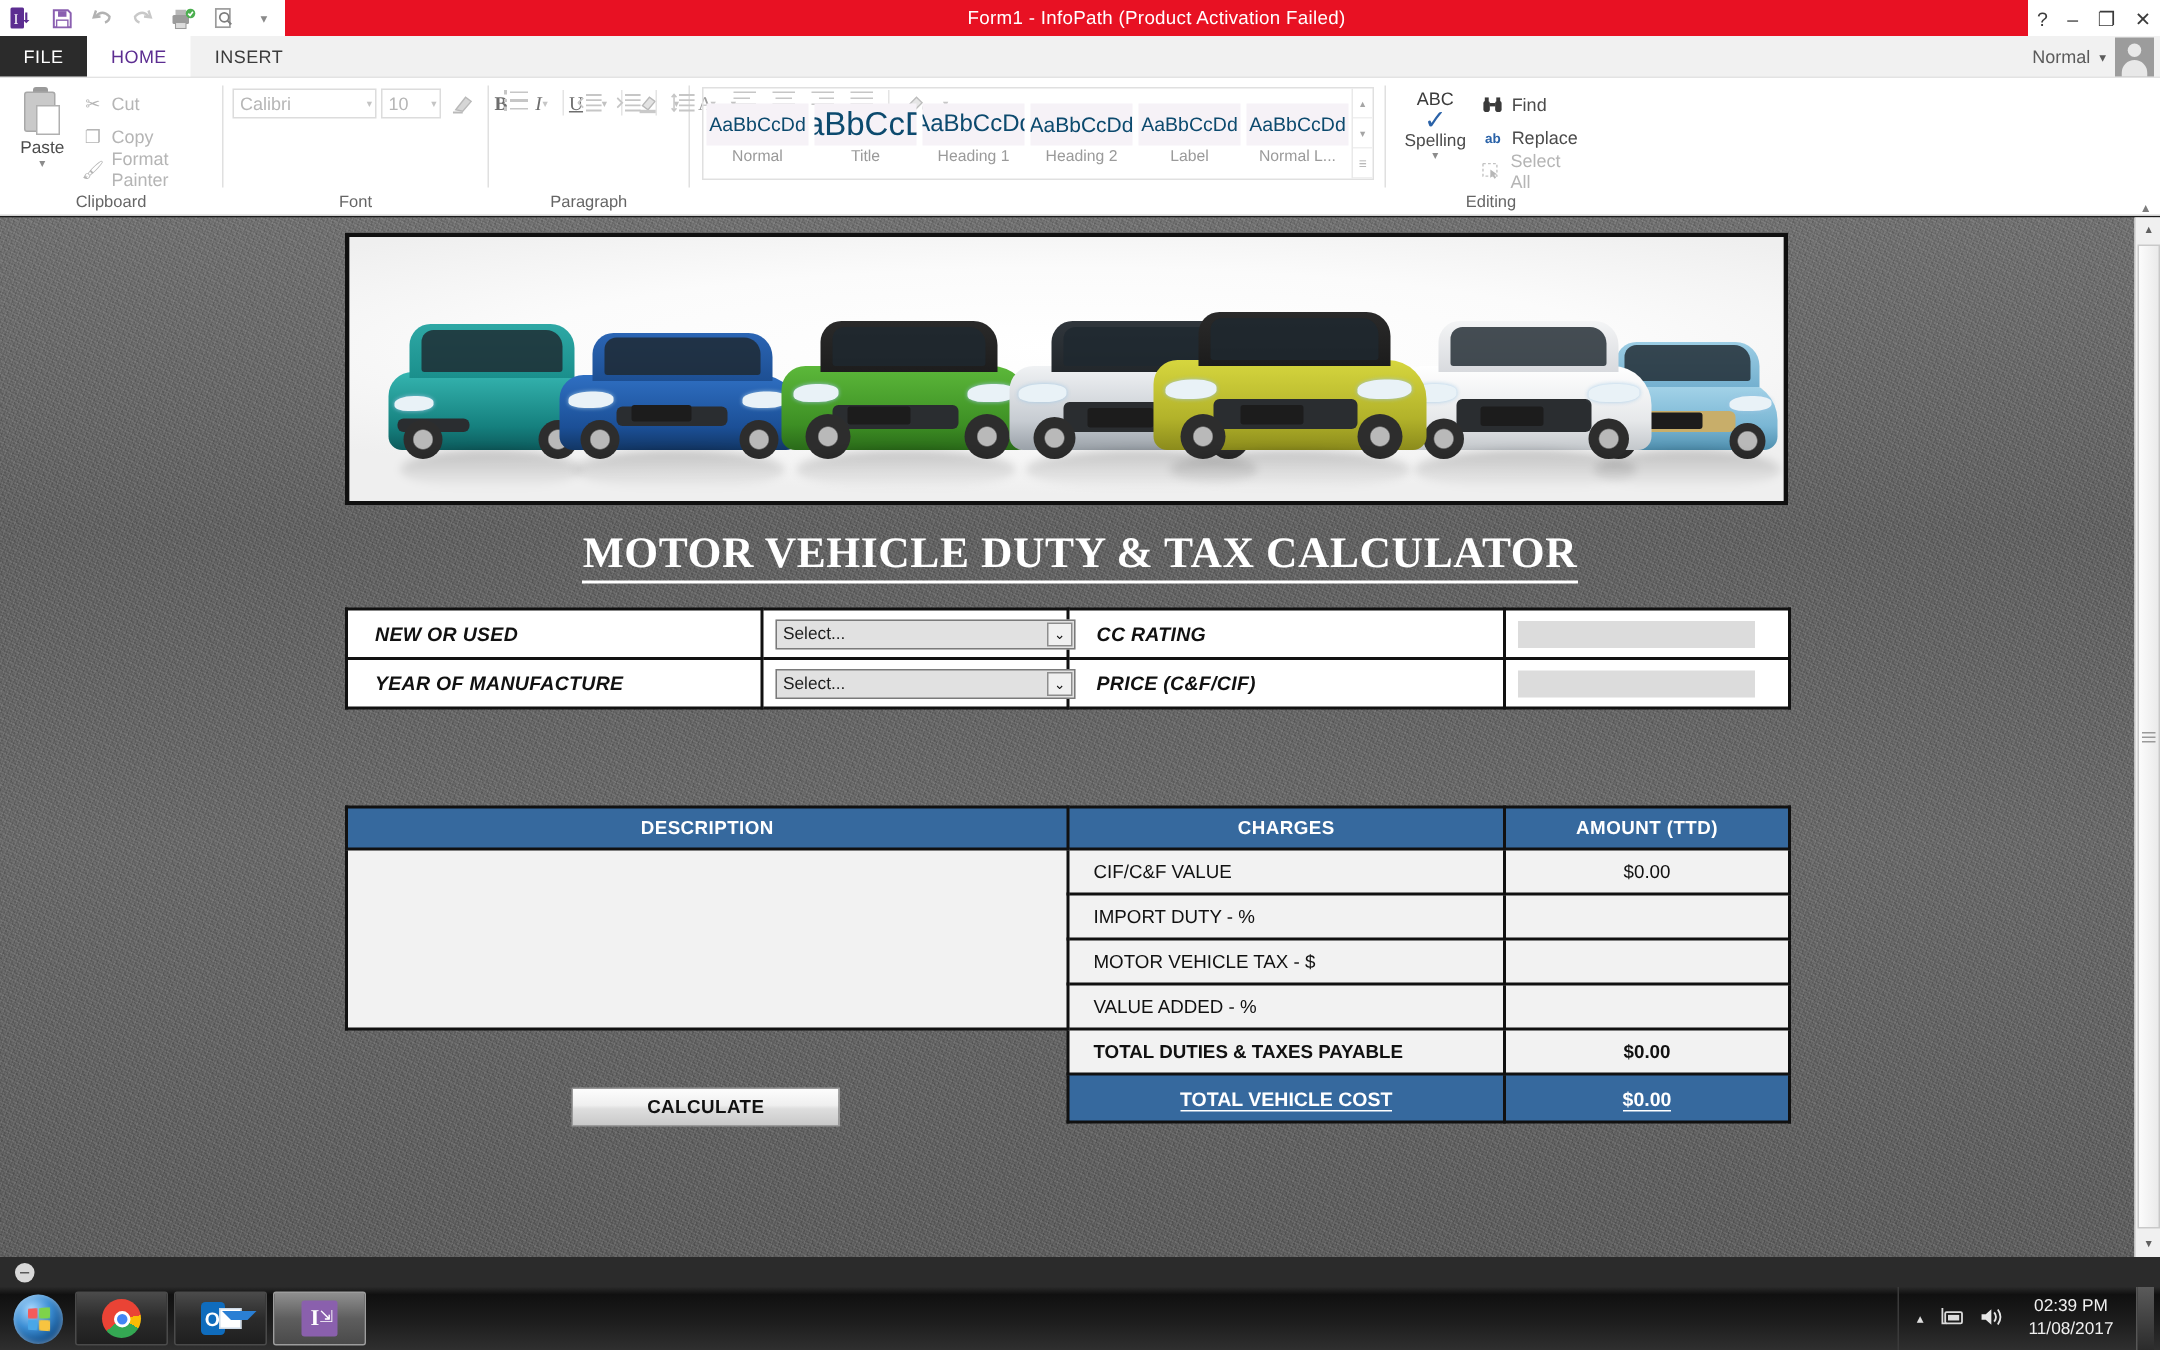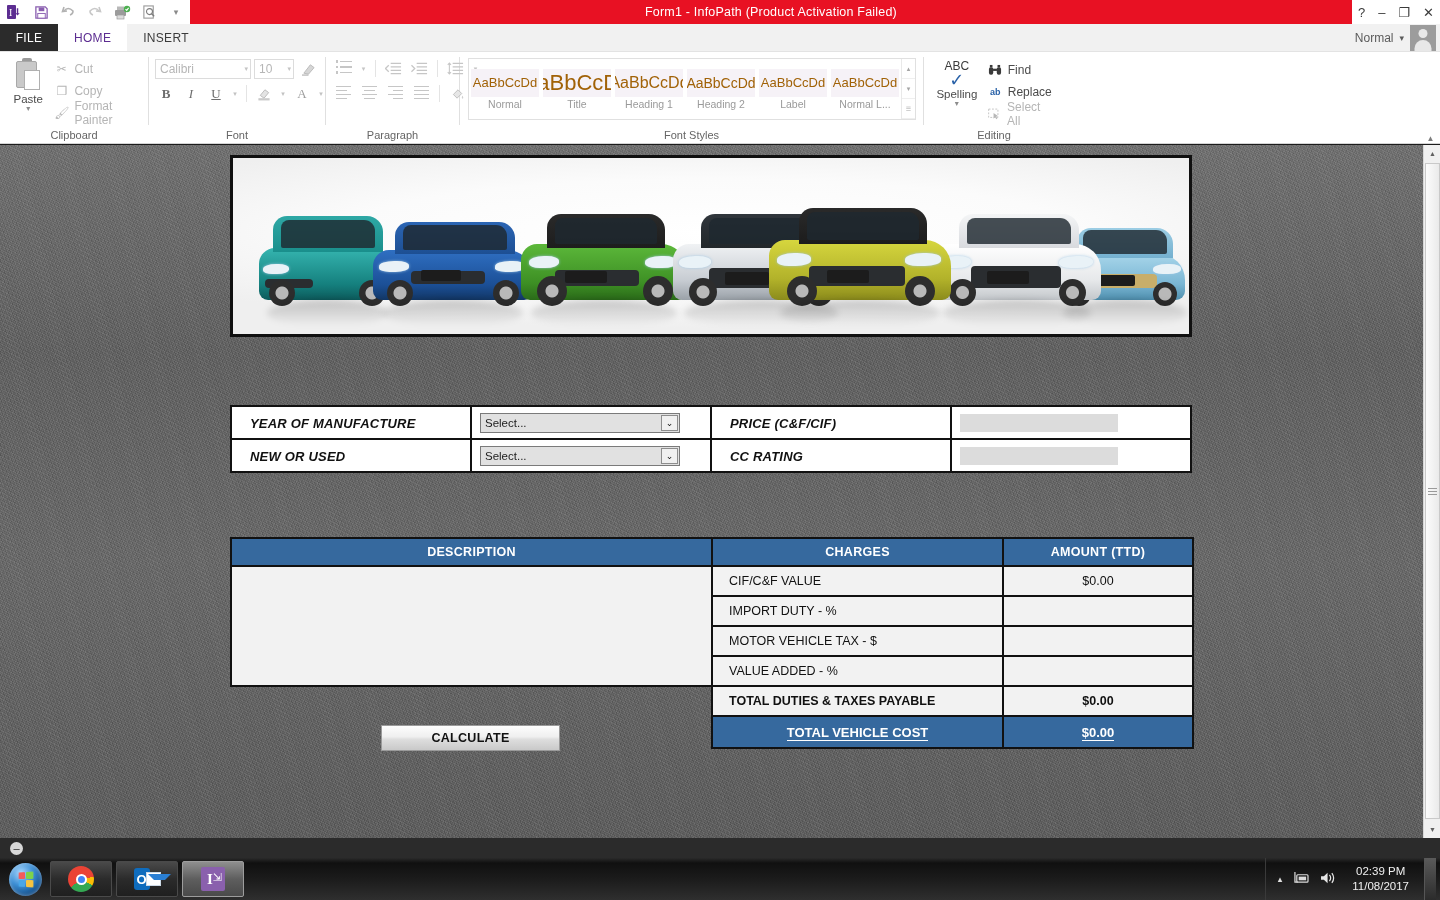--- a/index.html
+++ b/index.html
@@ -113,21 +113,21 @@
   .paste-txt { font-size: 11.5px; margin-top: 1px; color: #4b4b4b; }
   .paste-arrow { font-size: 8px; color: #8c8c8c; line-height: 8px; }
   .clip-cmds { display: flex; flex-direction: column; gap: 2px; padding-top: 3px; }
   .cmd {
     display: flex; align-items: center; gap: 5px; height: 20px;
     font-size: 12px; color: #b5b5b5; padding: 0 4px;
   }
   .cmd .ci { width: 15px; height: 15px; display: flex; align-items: center; justify-content: center; font-size: 12px; }
 
   
-  .font-grp-body { flex-direction: column; gap: 4px; padding-top: 6px; }
+  .font-grp-body { flex-direction: row; gap: 4px; padding-top: 6px; }
   .frow { display: flex; align-items: center; gap: 3px; }
   .fontbox {
     width: 96px; height: 20px; border: 1px solid #dcdcdc; background: #fff;
     font-size: 12px; color: #b6b6b6; padding: 0 2px 0 4px;
     display: flex; align-items: center; justify-content: space-between;
   }
   .sizebox {
     width: 40px; height: 20px; border: 1px solid #dcdcdc; background: #fff;
     font-size: 12px; color: #b6b6b6; padding: 0 2px 0 4px;
     display: flex; align-items: center; justify-content: space-between;
@@ -163,21 +163,21 @@
   
   .gallery {
     border: 1px solid #e0e0e0; height: 62px; display: flex; align-items: stretch;
     margin-top: 2px;
   }
   .gcell {
     width: 72px; display: flex; flex-direction: column; align-items: center;
     justify-content: center; gap: 1px; padding: 0 2px;
   }
   .gprev {
-    background: #f6f2f7; color: #a16207; width: 100%;
+    background: #f6f2f7; color: #0c4a6e; width: 100%;
     text-align: center; overflow: hidden; white-space: nowrap;
     height: 28px; display: flex; align-items: center; justify-content: center;
     font-family: "Liberation Sans", sans-serif;
   }
   .gname { font-size: 10.5px; color: #9a9a9a; white-space: nowrap; overflow: hidden; max-width: 70px; }
   .gscroll { width: 14px; display: flex; flex-direction: column; border-left: 1px solid #e9e9e9; }
   .gscroll div {
     flex: 1; display: flex; align-items: center; justify-content: center;
     font-size: 7px; color: #a5a5a5; border-bottom: 1px solid #efefef;
   }
@@ -720,21 +720,20 @@
           <div class="gprev" style="font-size:13px;">AaBbCcDd</div>
           <div class="gname">Normal L...</div>
         </div>
         <div class="gscroll">
           <div>▴</div>
           <div>▾</div>
           <div style="font-size:6px;">☰</div>
         </div>
       </div>
     </div>
-    <div class="grp-label">Font Styles</div>
   </div>
   <div class="grp-sep"></div>
 
   <div class="grp" style="width:140px;">
     <div class="grp-body">
       <div class="spell-btn">
         <div class="abc">ABC</div>
         <div class="check">✓</div>
         <div style="font-size:11.5px;">Spelling</div>
         <div class="paste-arrow">▾</div>
@@ -861,46 +860,49 @@
         <div class="plate" style="left:44px;bottom:14px;width:36px;height:11px;"></div>
         <div class="lampL" style="left:4px;bottom:26px;width:28px;height:10px;"></div>
         <div class="lampR" style="left:98px;bottom:26px;width:28px;height:10px;"></div>
         <div class="wheel" style="left:12px;width:24px;height:24px;"></div>
           <div class="wheel" style="left:98px;width:24px;height:24px;"></div>
         <div class="refl"></div>
       </div>
     </div>
   </div>
 
+  <div class="doc-title">
+    <span>MOTOR VEHICLE DUTY &amp; TAX CALCULATOR</span>
+  </div>
 
   <table class="itable">
     <tbody>
         <tr>
+      <td style="width:277px;"><span class="lbl">NEW OR USED</span></td>
+      <td class="ctl" style="width:204px;">
+        <div class="sel">
+          <span>Select...</span>
+          <span class="arrow">⌄</span>
+        </div>
+      </td>
+      <td style="width:291px;"><span class="lbl">CC RATING</span></td>
+      <td class="ctl" style="width:190px;">
+        <div class="txtfield"></div>
+      </td>
+    </tr>
+    <tr>
       <td><span class="lbl">YEAR OF MANUFACTURE</span></td>
       <td class="ctl">
         <div class="sel">
           <span>Select...</span>
           <span class="arrow">⌄</span>
         </div>
       </td>
       <td><span class="lbl">PRICE (C&amp;F/CIF)</span></td>
       <td class="ctl">
-        <div class="txtfield"></div>
-      </td>
-    </tr>
-    <tr>
-      <td style="width:277px;"><span class="lbl">NEW OR USED</span></td>
-      <td class="ctl" style="width:204px;">
-        <div class="sel">
-          <span>Select...</span>
-          <span class="arrow">⌄</span>
-        </div>
-      </td>
-      <td style="width:291px;"><span class="lbl">CC RATING</span></td>
-      <td class="ctl" style="width:190px;">
         <div class="txtfield"></div>
       </td>
     </tr>
   </tbody>
     </table>
 
   <table class="ctable">
     <tbody>
         <tr>
       <td class="hdr" style="width:481px;">DESCRIPTION</td>

